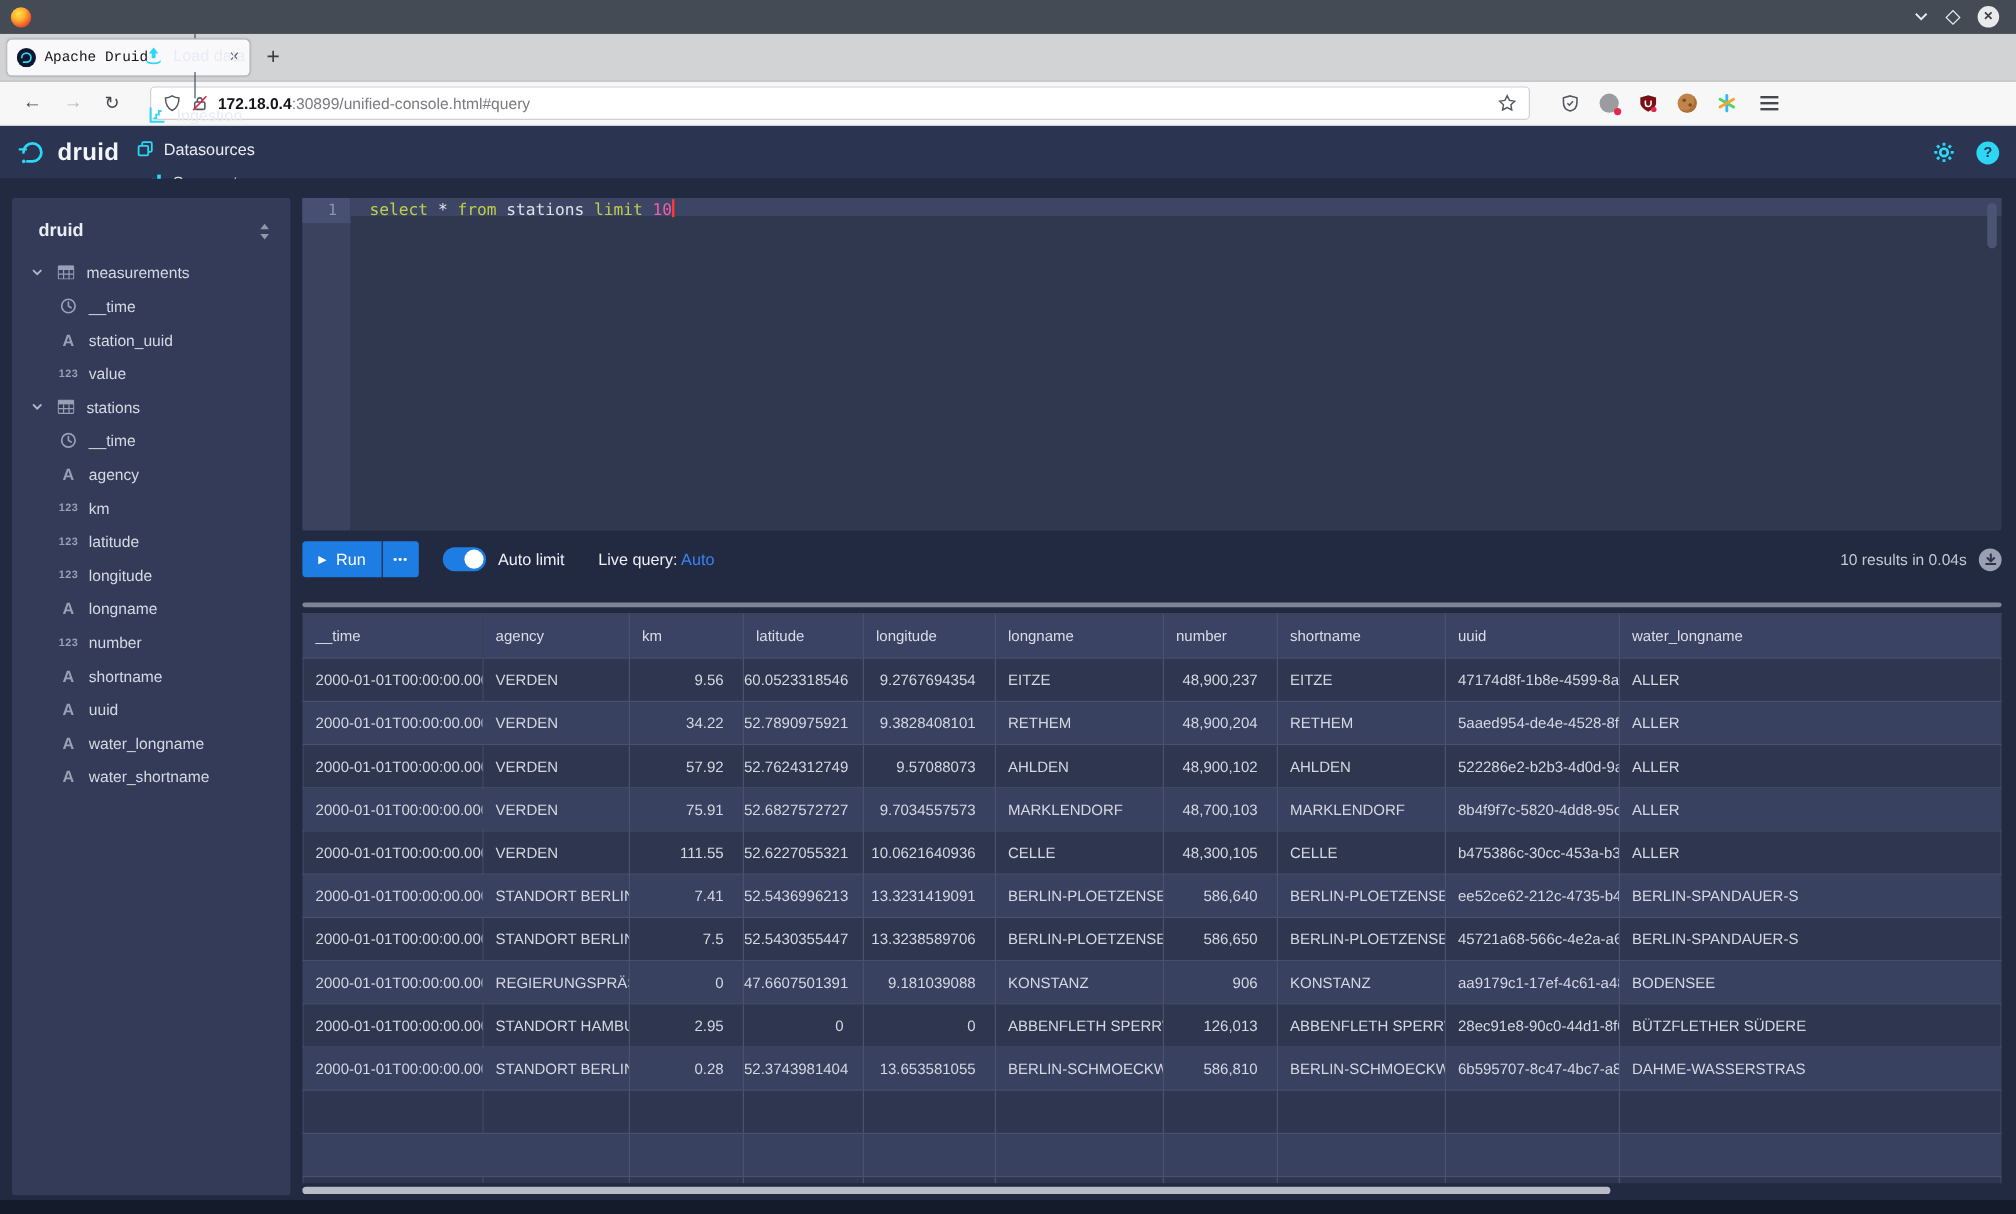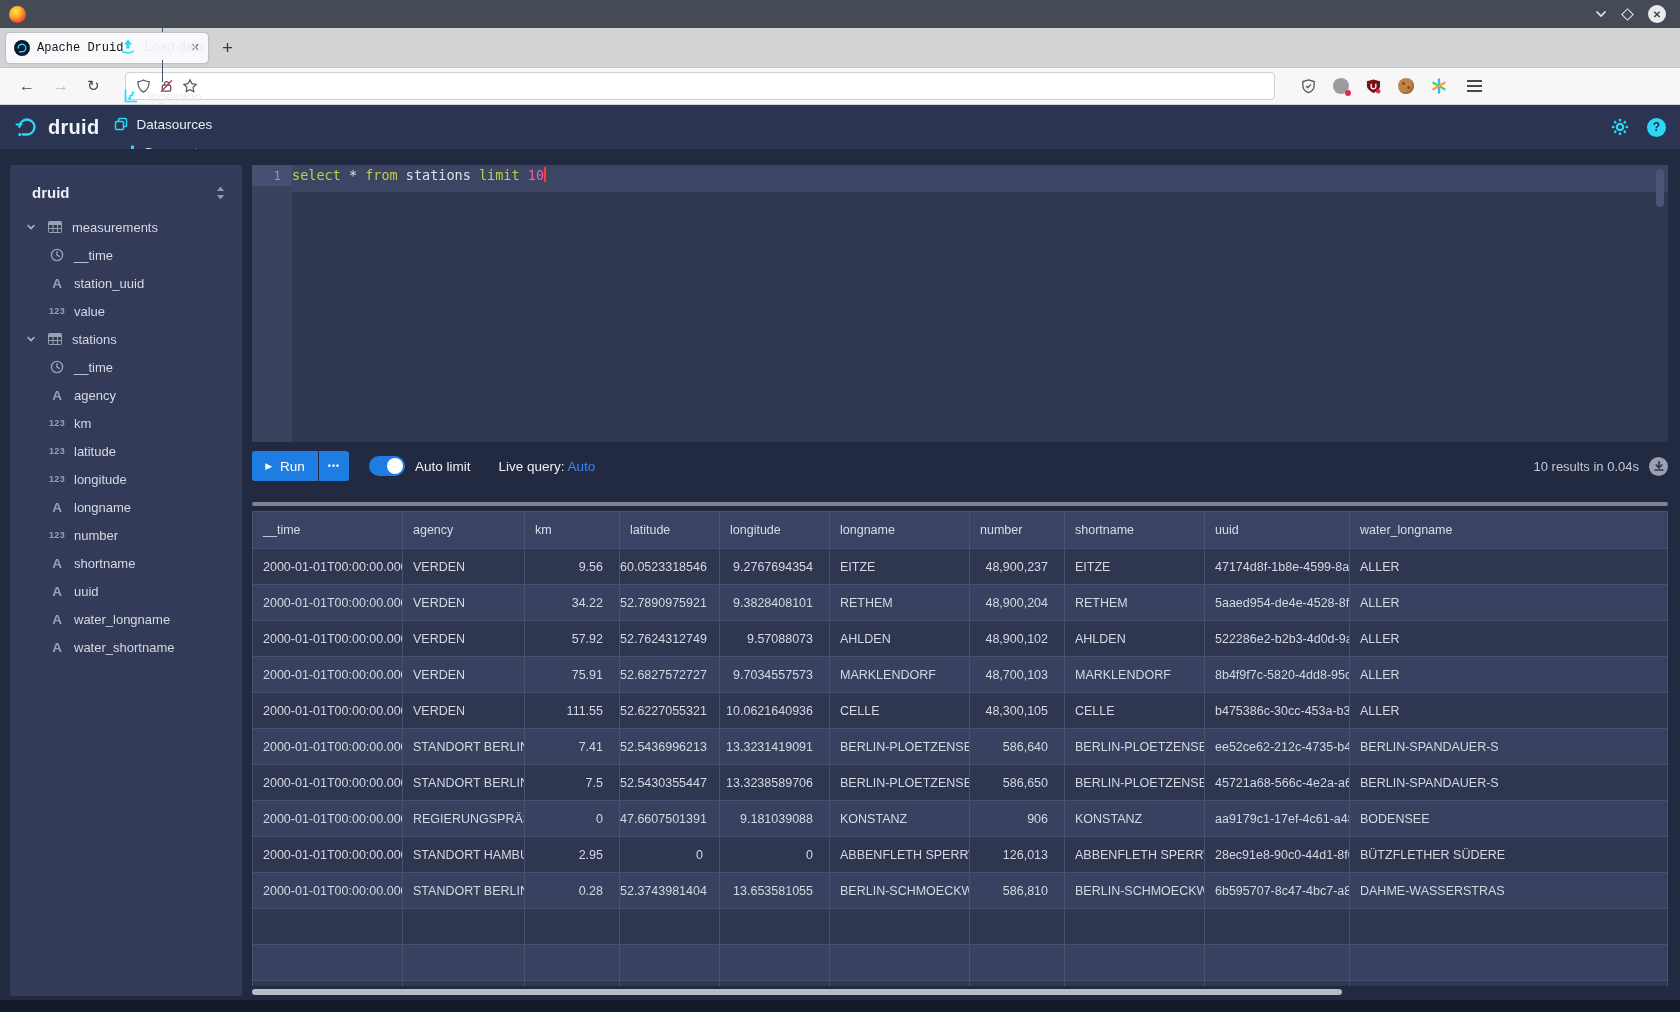--- a/index.html
+++ b/index.html
@@ -72,21 +72,21 @@
   .abc { font-size:13.5px; font-weight:600; color:#98a0b4; }
   .n123 { font-size:9px; font-weight:bold; letter-spacing:.4px; color:#98a0b4; }
 
   
   .main { flex:1; display:flex; flex-direction:column; min-width:0; }
   .editor { height:277px; background:#30384f; border-radius:2px; position:relative; display:flex; flex:none; font-family:"DejaVu Sans Mono", monospace; }
   .gutter { width:40px; background:#3a425e; flex:none; }
   .gutter-line { height:21px; text-align:right; padding-right:11px; color:#8d94aa; font-size:13px; line-height:21px; }
   .gutter-line.active { background:#475073; }
   .code-area { flex:1; position:relative; }
-  .code-line { height:27px; line-height:21px; font-size:13.5px; background:#3d4564; white-space:pre; }
+  .code-line { height:15px; line-height:21px; font-size:13.5px; padding-left:16px; background:#3d4564; white-space:pre; }
   .tok-keyword { color:#c0ce48; }
   .tok-plain { color:#dde1ea; }
   .tok-number { color:#ee5fa7; }
   .cursor { display:inline-block; width:2px; height:15px; background:#ff3b30; vertical-align:-2px; }
   .editor-thumb { position:absolute; right:4px; top:4px; width:8px; height:38px; background:#4b5472; border-radius:4px; }
 
   
   .runbar { height:30px; margin-top:9px; display:flex; align-items:center; flex:none; }
   .run-btn { height:30px; width:66px; background:#1d7de2; border-radius:3px 0 0 3px; color:#fff; font-size:13.5px;
     display:flex; align-items:center; justify-content:center; gap:8px; }
@@ -161,20 +161,21 @@
             <path d="M8 1.5 C10 2.8 12 3.3 14 3.3 C14 8.5 12 12.5 8 14.5 C4 12.5 2 8.5 2 3.3 C4 3.3 6 2.8 8 1.5 Z"></path>
           </svg>
       </span>
       <span>
         <svg width="15" height="16" viewBox="0 0 16 16">
             <rect x="3.5" y="7" width="9" height="6.5" rx="1.2" fill="none" stroke="#53575e" stroke-width="1.4"></rect>
             <path d="M5.8 7 V4.9 A2.3 2.3 0 0 1 10.2 4.9 V7" fill="none" stroke="#53575e" stroke-width="1.4"></path>
             <path d="M2.2 14.2 L13.8 1.8" stroke="#e22850" stroke-width="1.5"></path>
           </svg>
       </span>
+      <span class="url-text"><b>172.18.0.4</b><span class="rest">:30899/unified-console.html#query</span></span>
       <span>
         <svg width="16" height="16" viewBox="0 0 16 16" fill="none" stroke="#53575e" stroke-width="1.2">
             <path d="M8 1.8 L9.9 5.7 L14.2 6.3 L11.1 9.3 L11.8 13.6 L8 11.6 L4.2 13.6 L4.9 9.3 L1.8 6.3 L6.1 5.7 Z"></path>
           </svg>
       </span>
     </div>
     <div class="ext-icons">
       <span>
         <svg width="15" height="16" viewBox="0 0 16 16" fill="none" stroke="#53575e" stroke-width="1.4">
             <path d="M8 1.5 L14 3.2 V7.5 C14 11.5 11.5 14 8 15 C4.5 14 2 11.5 2 7.5 V3.2 Z"></path>

